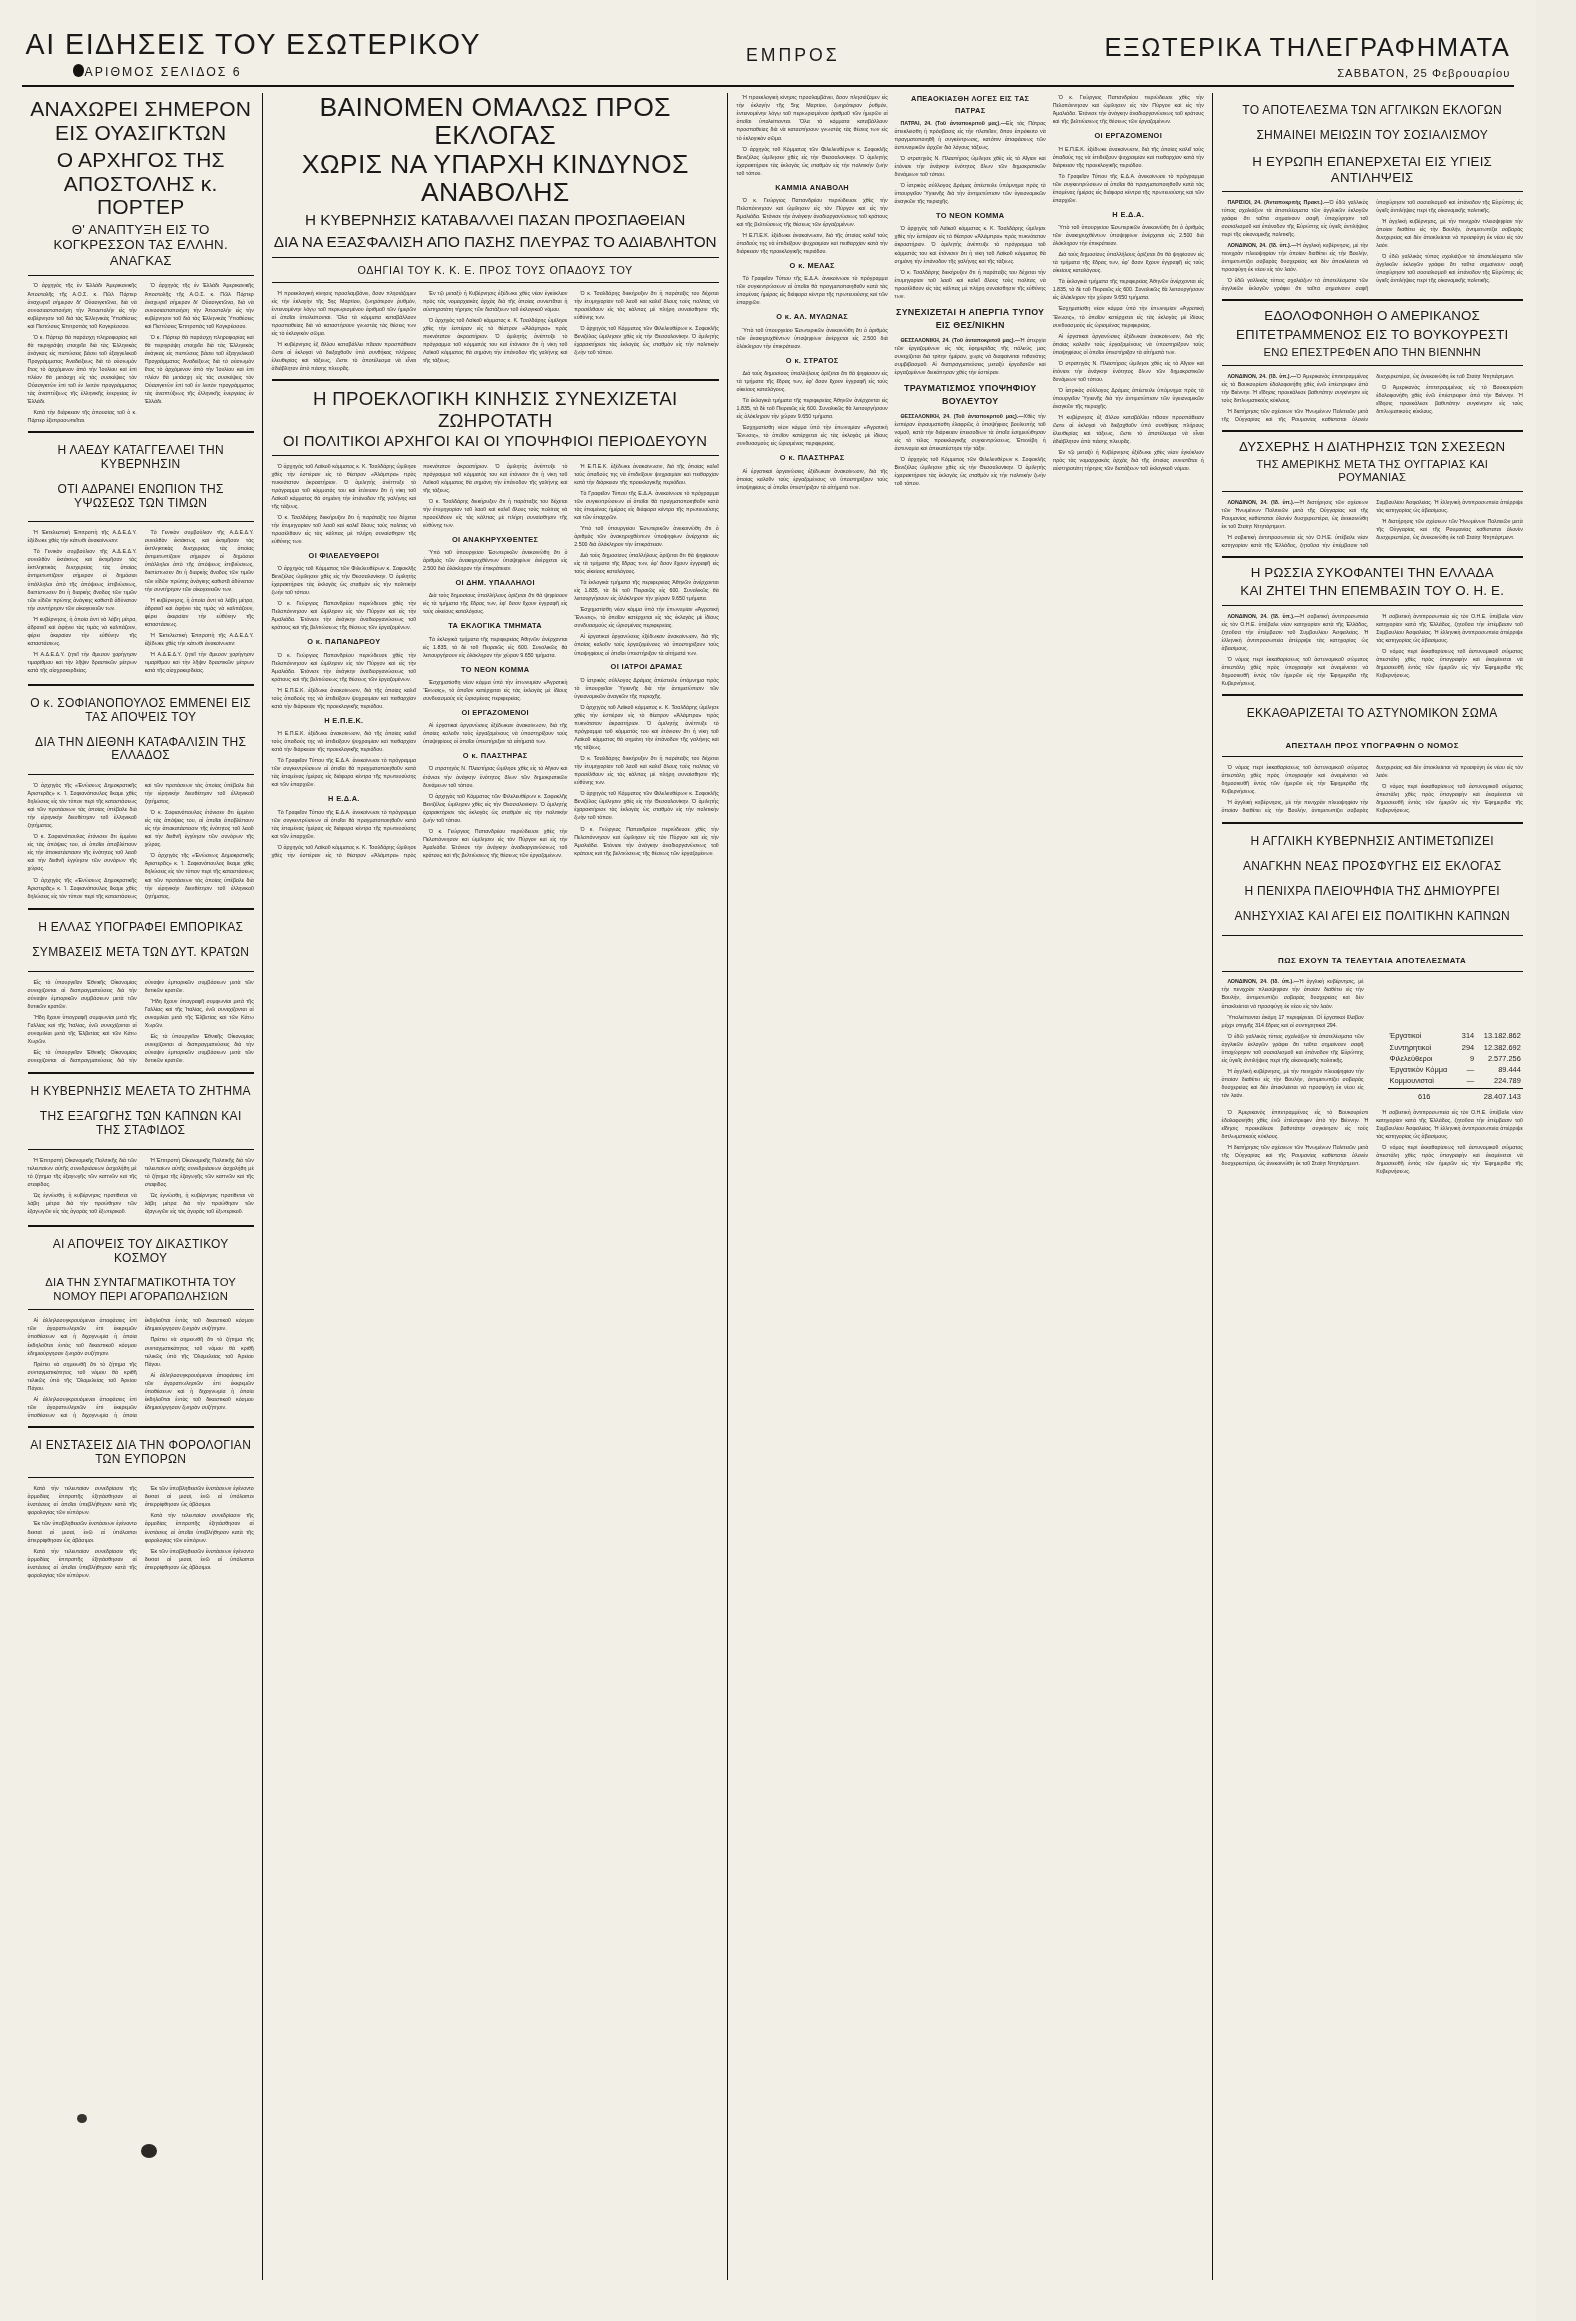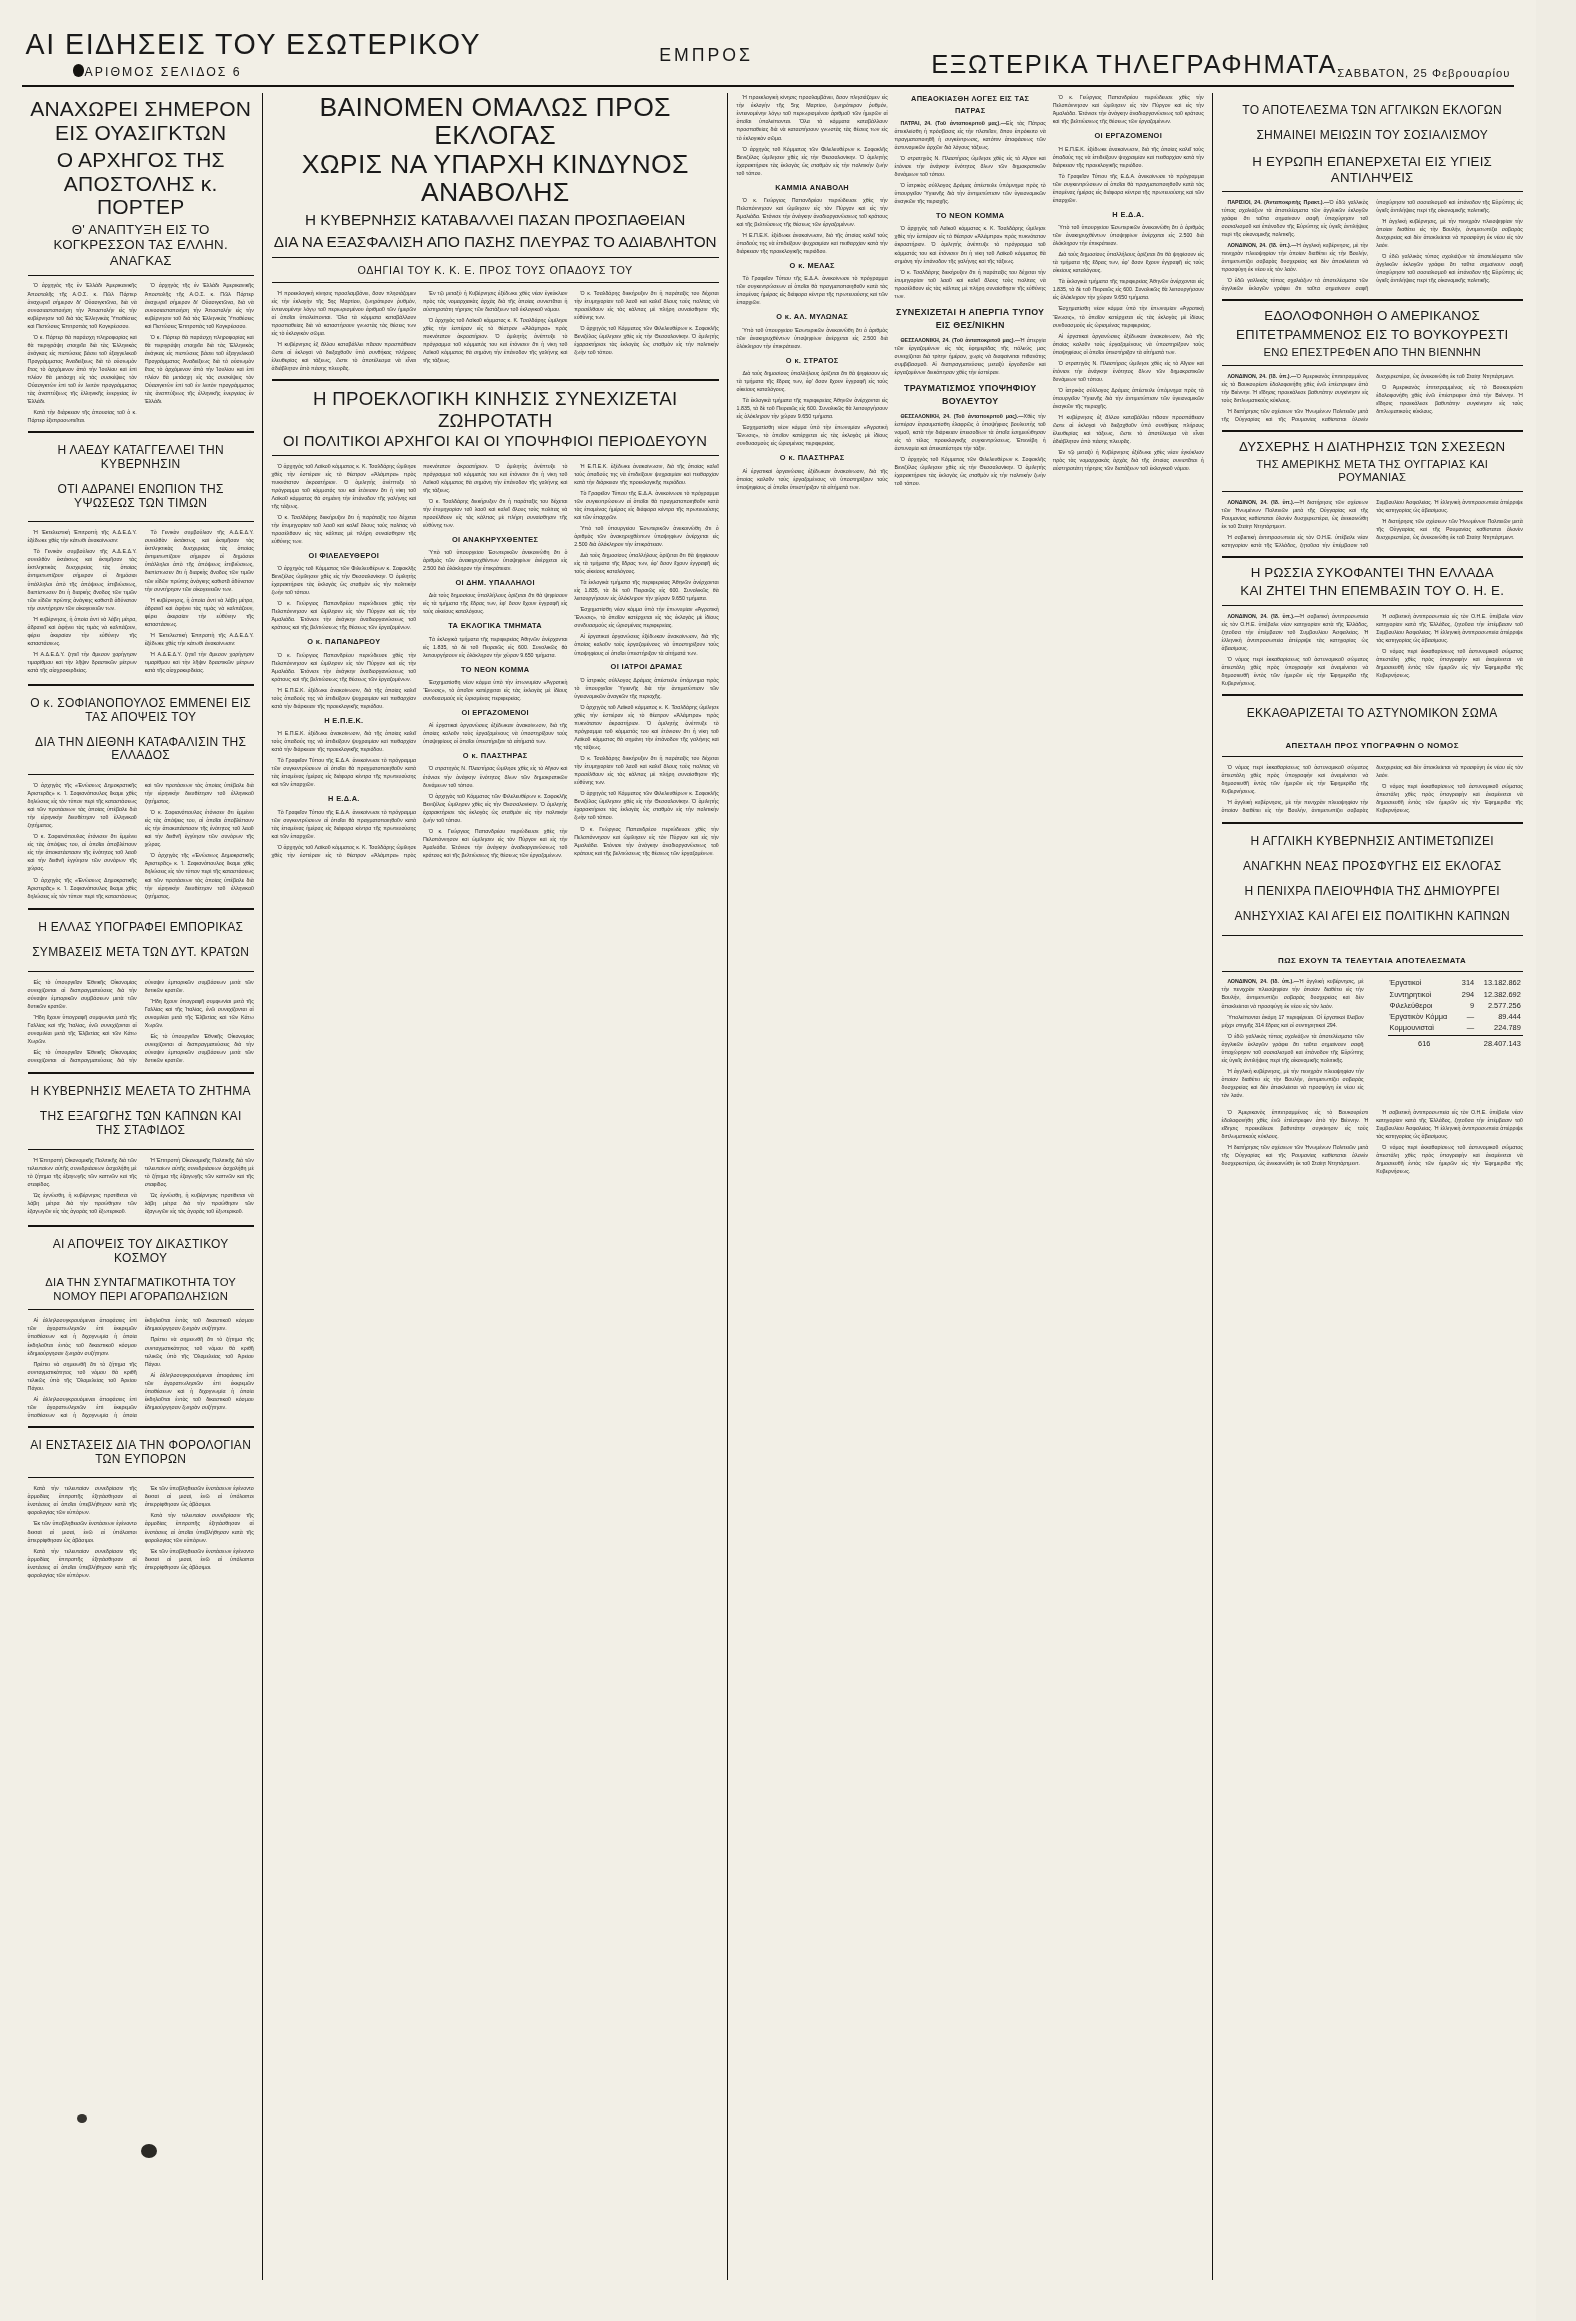--- a/index.html
+++ b/index.html
@@ -26,21 +26,21 @@
   }
   .mh-sub{
     font-size:12.3px;letter-spacing:2px;margin-top:4.9px;padding-left:59px;
     position:relative;
   }
   .mh-sub .blob{
     position:absolute;left:47px;top:-1px;width:11.8px;height:12.8px;border-radius:50%;
     background:#15130f;
   }
   .mh-center{font-size:17.7px;letter-spacing:3px;padding-bottom:13.8px;text-align:center;}
-  .mh-right{display:flex;align-items:flex-end;}
+  .mh-right{display:flex;flex-direction:column;align-items:flex-end;}
   .mh-right .t{font-size:25.6px;letter-spacing:1.6px;}
   .mh-right .d{font-size:11.3px;letter-spacing:1px;margin-top:5.9px;text-align:right;}
   .rule{height:2px;background:#15130f;margin:2px 21.7px 0 21.7px;}
 
   
   .body-grid{
     display:grid;
     grid-template-columns:242px 2px 463px 2px 483px 2px 317px;
     margin:5.9px 19.7px 0 19.7px;
     height:2187px;
@@ -404,21 +404,21 @@
 
       <div class="sep2"></div>
       <div class="hl-med">Η ΑΓΓΛΙΚΗ ΚΥΒΕΡΝΗΣΙΣ ΑΝΤΙΜΕΤΩΠΙΖΕΙ</div>
       <div class="hl-med">ΑΝΑΓΚΗΝ ΝΕΑΣ ΠΡΟΣΦΥΓΗΣ ΕΙΣ ΕΚΛΟΓΑΣ</div>
       <div class="hl-med">Η ΠΕΝΙΧΡΑ ΠΛΕΙΟΨΗΦΙΑ ΤΗΣ ΔΗΜΙΟΥΡΓΕΙ</div>
       <div class="hl-med">ΑΝΗΣΥΧΙΑΣ ΚΑΙ ΑΓΕΙ ΕΙΣ ΠΟΛΙΤΙΚΗΝ ΚΑΠΝΩΝ</div>
       <div class="sep"></div>
       <div class="tiny-caps">ΠΩΣ ΕΧΟΥΝ ΤΑ ΤΕΛΕΥΤΑΙΑ ΑΠΟΤΕΛΕΣΜΑΤΑ</div>
       <div class="sep"></div>
 
-      <div style="display:flex;gap:24px;">
+      <div style="display:flex;gap:24px;align-items:flex-end;">
         <div class="txt" style="flex:1.05">
           <p><span class="datel">ΛΟΝΔΙΝΟΝ, 24. (Ἰδ. ὑπ.).—</span><span>Ἡ ἀγγλικὴ κυβέρνησις, μὲ τὴν πενιχρὰν πλειοψηφίαν τὴν ὁποίαν διαθέτει εἰς τὴν Βουλήν, ἀντιμετωπίζει σοβαρὰς δυσχερείας καὶ δὲν ἀποκλείεται νὰ προσφύγη ἐκ νέου εἰς τὸν λαόν.</span></p>
           <p>Ὑπολείπονται ἀκόμη 17 περιφέρειαι. Οἱ ἐργατικοὶ ἔλαβον μέχρι στιγμῆς 314 ἕδρας καὶ οἱ συντηρητικοὶ 294.</p>
           <p>Ὁ ἐδῶ γαλλικὸς τύπος σχολιάζων τὰ ἀποτελέσματα τῶν ἀγγλικῶν ἐκλογῶν γράφει ὅτι ταῦτα σημαίνουν σαφῆ ὑποχώρησιν τοῦ σοσιαλισμοῦ καὶ ἐπάνοδον τῆς Εὐρώπης εἰς ὑγιεῖς ἀντιλήψεις περὶ τῆς οἰκονομικῆς πολιτικῆς.</p>
           <p>Ἡ ἀγγλικὴ κυβέρνησις, μὲ τὴν πενιχρὰν πλειοψηφίαν τὴν ὁποίαν διαθέτει εἰς τὴν Βουλήν, ἀντιμετωπίζει σοβαρὰς δυσχερείας καὶ δὲν ἀποκλείεται νὰ προσφύγη ἐκ νέου εἰς τὸν λαόν.</p>
         </div>
         <div class="results" style="flex:1">
           <table>
             <tbody>
                 <tr>

